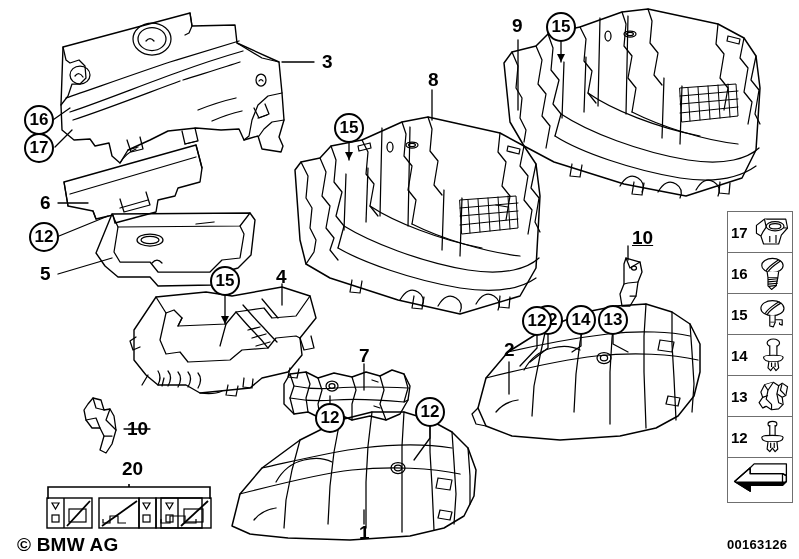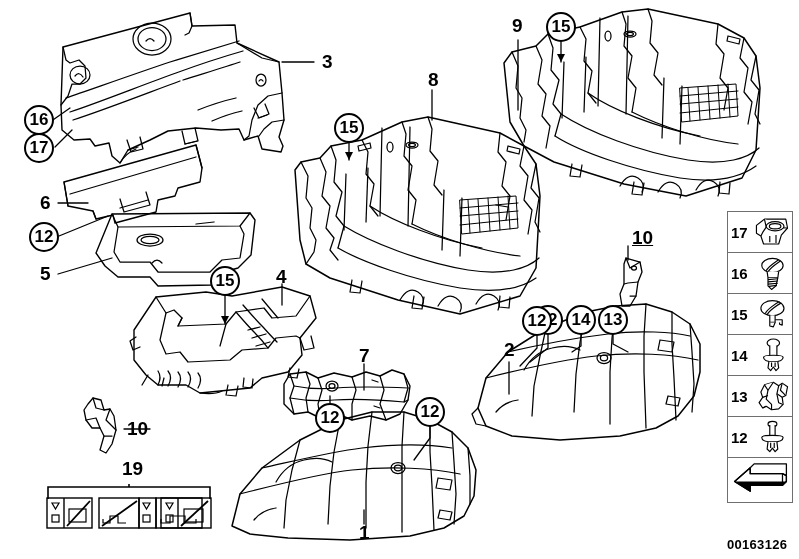--- a/index.html
+++ b/index.html
@@ -357,21 +357,21 @@
   <div class="lbl" style="left:276px;top:267px;">4</div>
   <div class="callout" style="left:533px;top:305px;">12</div>
   <div class="callout" style="left:566px;top:305px;">14</div>
   <div class="callout" style="left:598px;top:305px;">13</div>
   <div class="lbl" style="left:504px;top:340px;">2</div>
   <div class="lbl" style="left:359px;top:346px;">7</div>
   <div class="callout" style="left:315px;top:403px;">12</div>
   <div class="callout" style="left:415px;top:397px;">12</div>
   <div class="callout" style="left:522px;top:306px;">12</div>
   <div class="lbl" style="left:127px;top:419px;">10</div>
-  <div class="lbl" style="left:122px;top:459px;">19</div>
+  <div class="lbl" style="left:122px;top:459px;">20</div>
   <div class="lbl" style="left:359px;top:523px;">1</div>
 
   <svg id="bracket18" viewBox="0 0 166 16">
     <path d="M2,15 L2,3 L164,3 L164,15 M83,3 L83,0" fill="none" stroke="#000" stroke-width="1.6"></path>
   </svg>
 
   <div id="symbols">
     <svg viewBox="0 0 166 33">
       <g fill="none" stroke="#000" stroke-width="1.4">
 
@@ -522,14 +522,15 @@
             <path d="M55,28 L59,24 L59,18" fill="#fff"></path>
             <path d="M6,24 L22,34 L22,28 L55,28 L59,24" fill="#000" stroke="none"></path>
             <path d="M6,24 L22,34 L22,28 L55,28 L59,24 L59,18 L55,16 L22,16 L22,10 Z" fill="none"></path>
           </g>
         </svg>
       </div>
     </div>
   </div>
 
   <div id="diagram-number">00163126</div>
+  <div id="copyright">© BMW AG</div>
 
 </div>
 
 </body></html>

